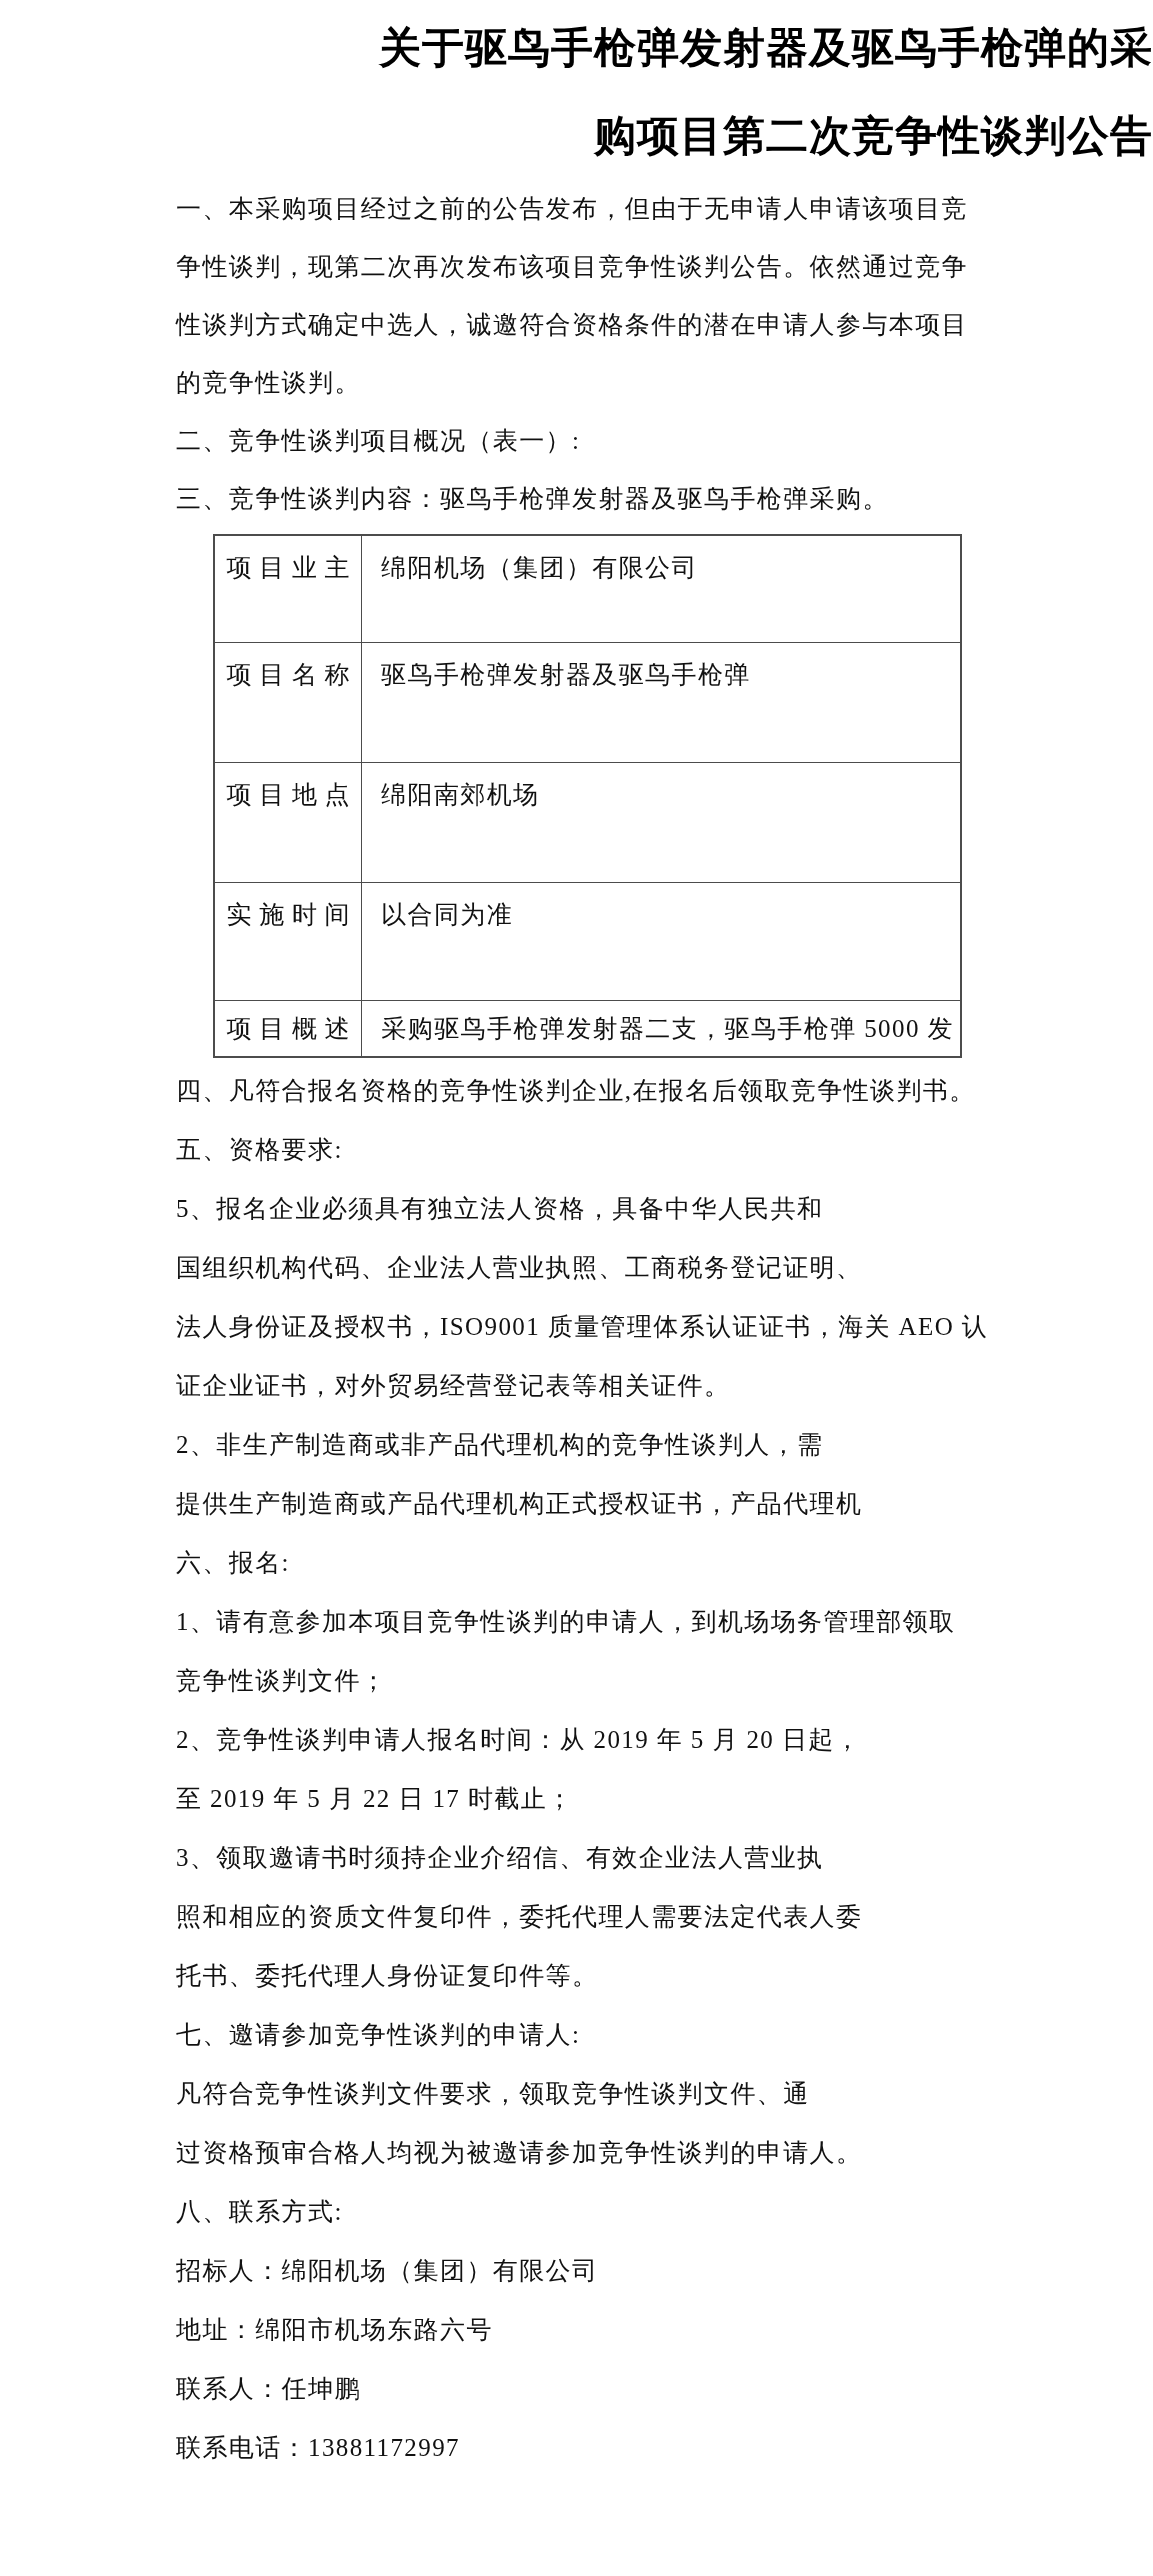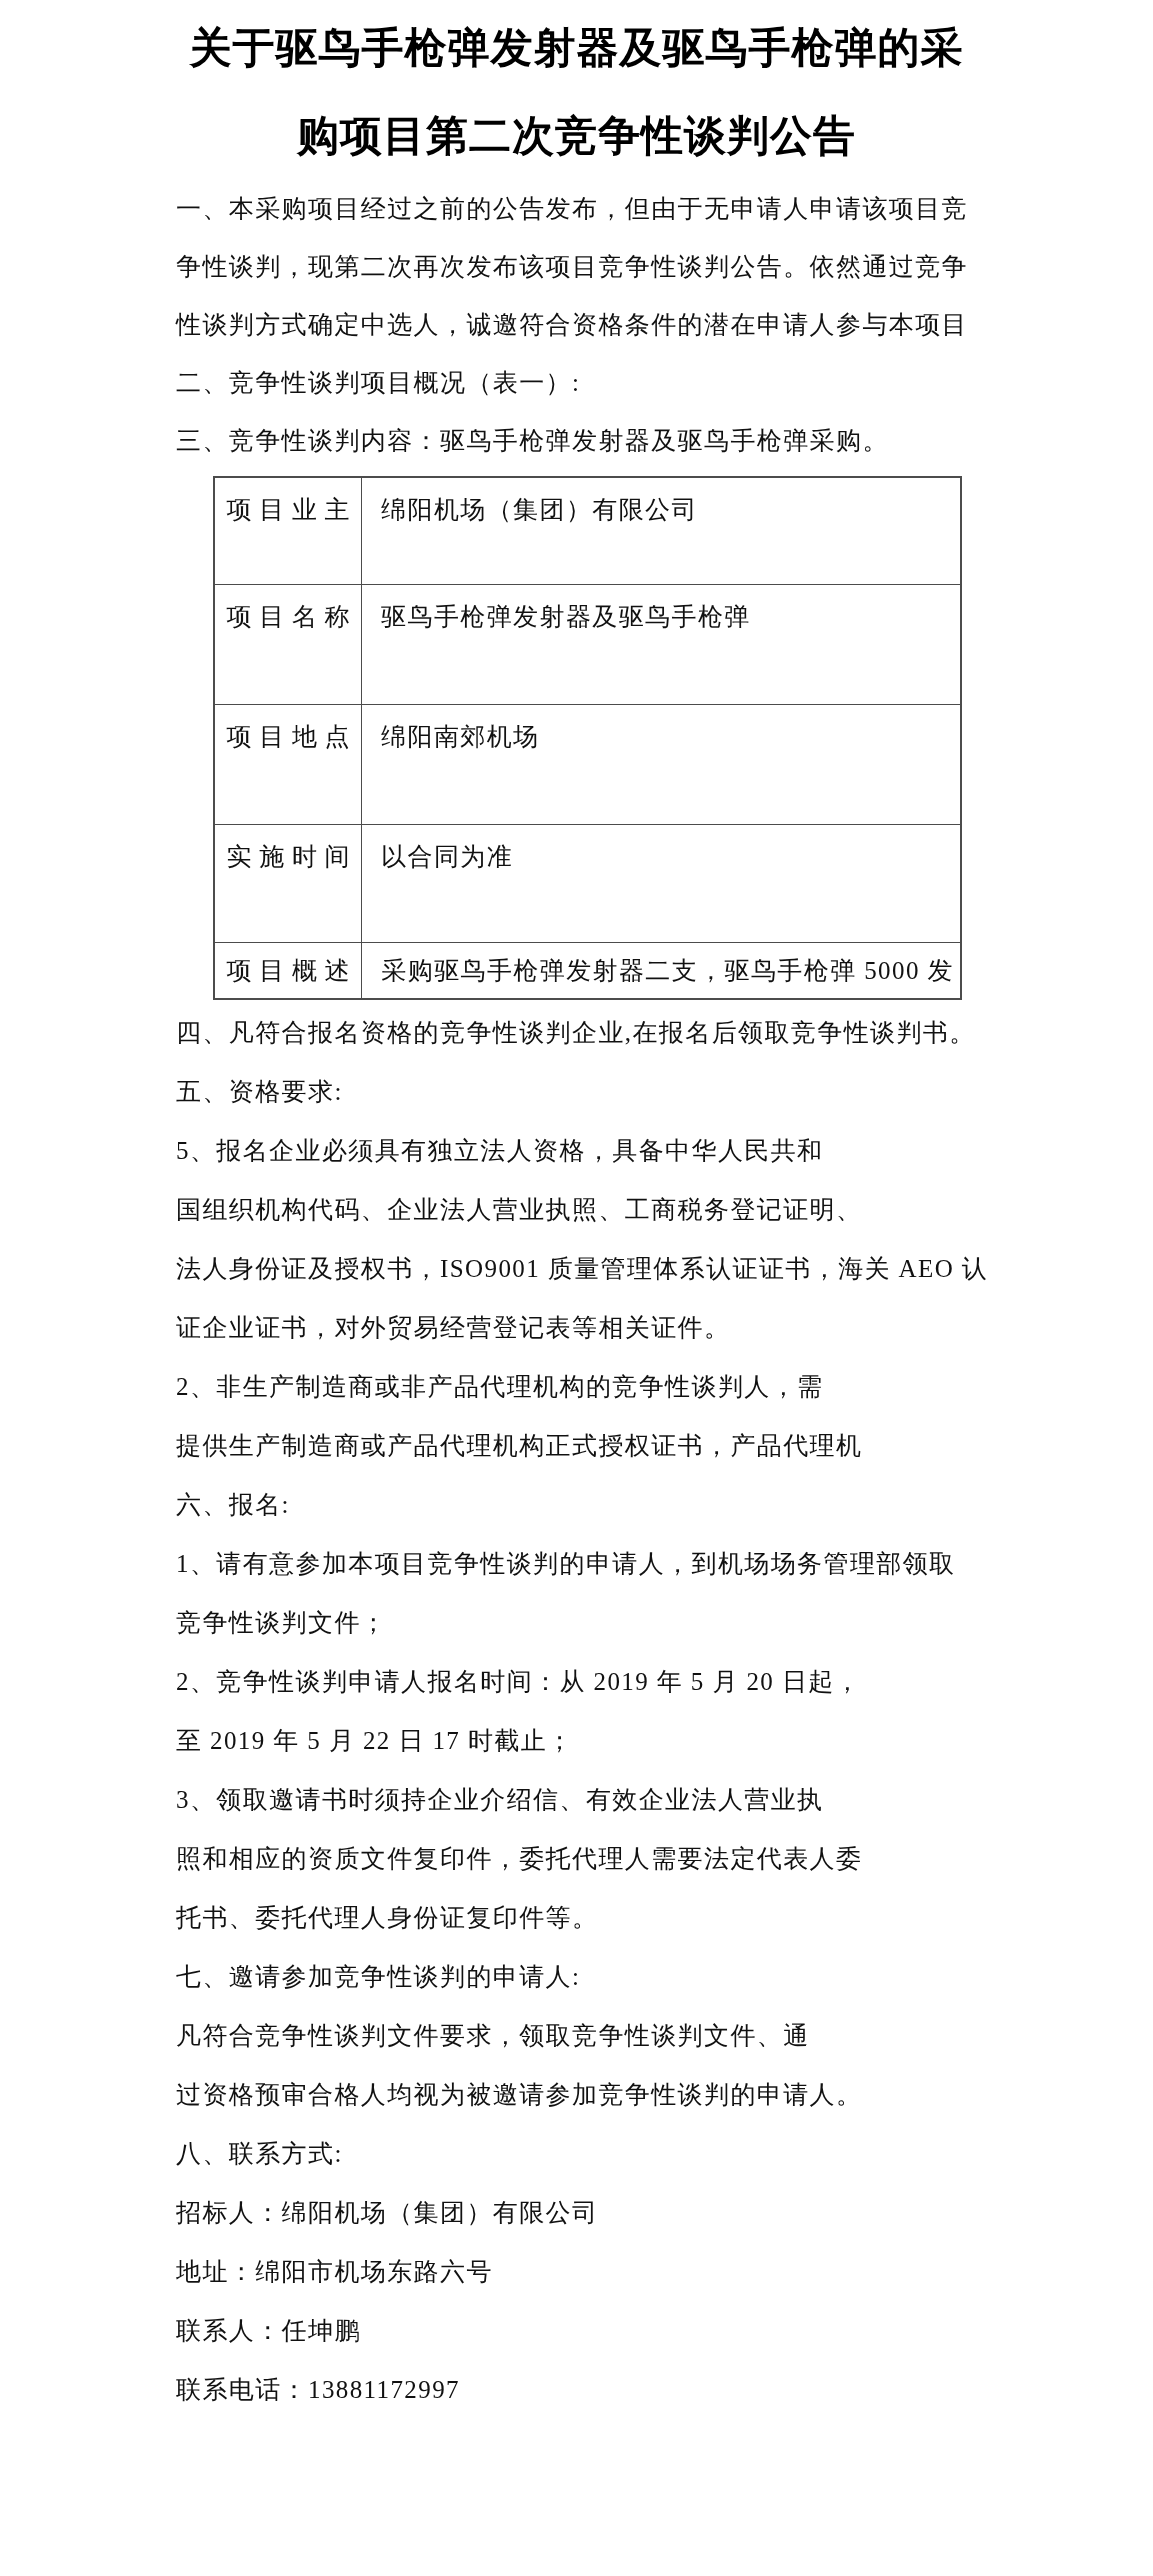--- a/index.html
+++ b/index.html
@@ -22,20 +22,21 @@
     text-align: center;
     font-weight: 700;
     font-size: 42px;
     letter-spacing: 1px;
     color: #000000;
   }
   .title-line {
     height: 88px;
     line-height: 88px;
     white-space: nowrap;
+    text-align: right;
   }
   .doc-body {
     padding-left: 176px;
     padding-right: 77px;
   }
   .line {
     font-size: 25px;
     letter-spacing: 1.4px;
     height: 58px;
     line-height: 58px;
@@ -86,20 +87,21 @@
   <h1 class="title">
     <div class="title-line">关于驱鸟手枪弹发射器及驱鸟手枪弹的采</div>
     <div class="title-line">购项目第二次竞争性谈判公告</div>
   </h1>
 
   <div class="doc-body">
     <div id="pre-table" class="pre-table">
         <div class="line">一、本采购项目经过之前的公告发布，但由于无申请人申请该项目竞</div>
         <div class="line">争性谈判，现第二次再次发布该项目竞争性谈判公告。依然通过竞争</div>
         <div class="line">性谈判方式确定中选人，诚邀符合资格条件的潜在申请人参与本项目</div>
+        <div class="line">的竞争性谈判。</div>
         <div class="line">二、竞争性谈判项目概况（表一）:</div>
         <div class="line">三、竞争性谈判内容：驱鸟手枪弹发射器及驱鸟手枪弹采购。</div>
       </div>
 
     <table class="overview">
       <tbody id="overview-body">
           <tr class="r1">
             <td class="c-label">项目业主</td>
             <td class="c-value">绵阳机场（集团）有限公司</td>
           </tr>

